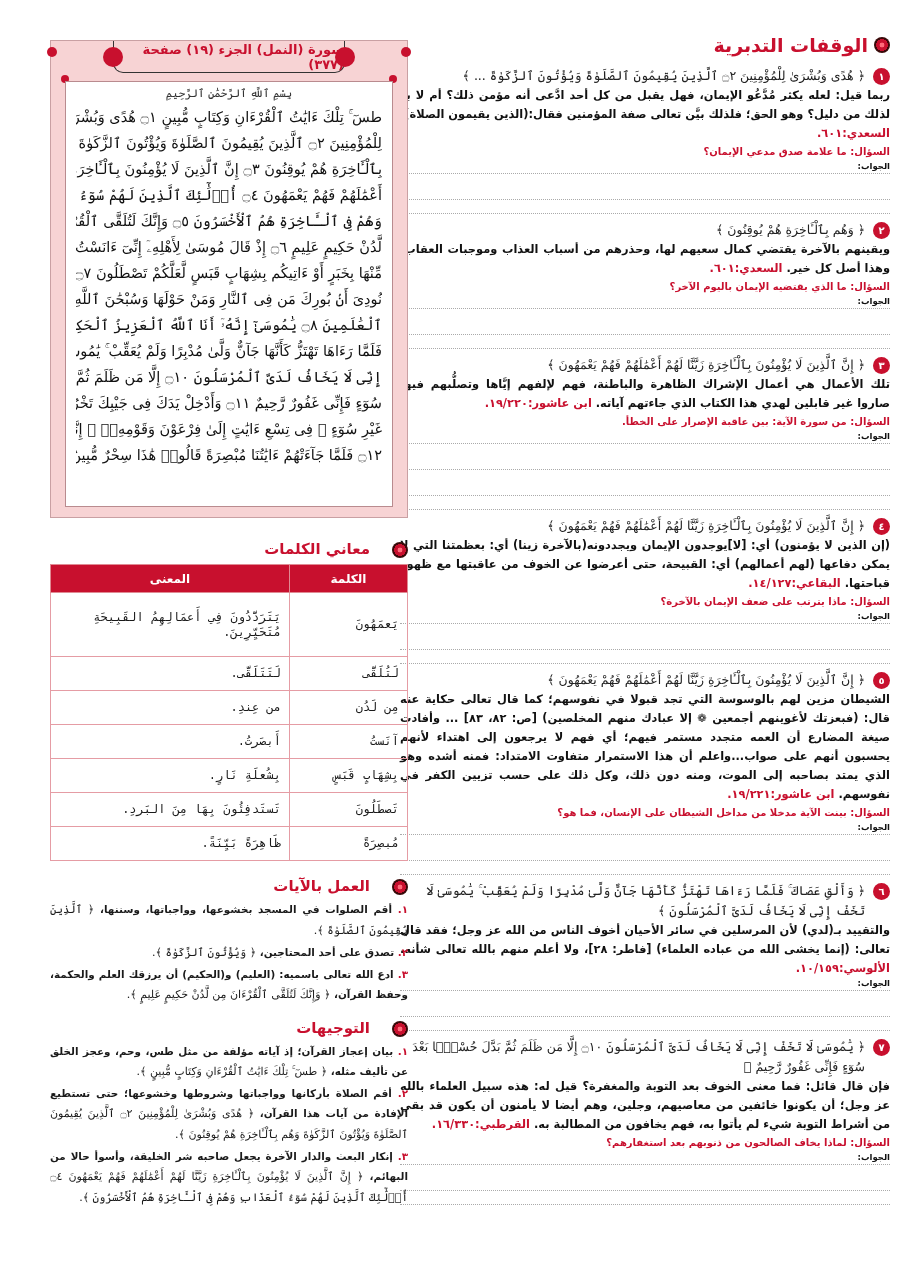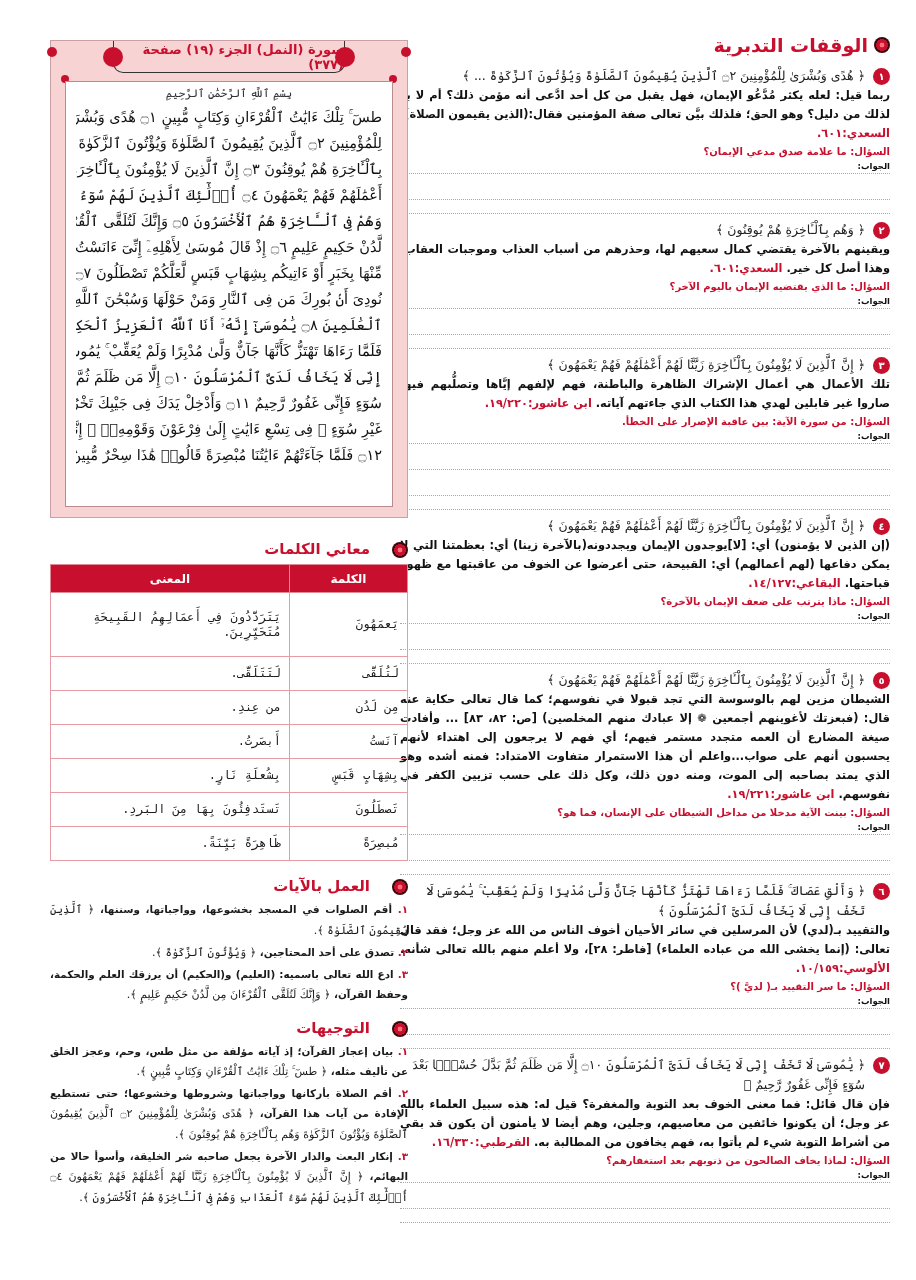--- a/index.html
+++ b/index.html
@@ -109,21 +109,20 @@
         <div class="answer-label">الجواب:</div>
         <div class="answer-line"></div>
         <div class="card-sep"></div>
       </div>
       <div class="card">
         <div class="card-head">
           <span class="num">٦</span>
           <div class="ayah">﴿ وَأَلْقِ عَصَاكَ ۚ فَلَمَّا رَءَاهَا تَهْتَزُّ كَأَنَّهَا جَآنٌّ وَلَّىٰ مُدْبِرًا وَلَمْ يُعَقِّبْ ۚ يَٰمُوسَىٰ لَا تَخَفْ إِنِّى لَا يَخَافُ لَدَىَّ ٱلْمُرْسَلُونَ ﴾</div>
         </div>
         <div class="tafsir"><span>والتقييد بـ(لدي) لأن المرسلين في سائر الأحيان أخوف الناس من الله عز وجل؛ فقد قال تعالى: (إنما يخشى الله من عباده العلماء) [فاطر: ٢٨]، ولا أعلم منهم بالله تعالى شأنه.</span> <span class="red">الألوسي:١٠/١٥٩.</span></div>
-        <div class="question">السؤال: ما سر التقييد بـ( لديَّ )؟</div>
         <div class="answer-label">الجواب:</div>
         <div class="answer-line"></div>
         <div class="card-sep"></div>
       </div>
       <div class="card">
         <div class="card-head">
           <span class="num">٧</span>
           <div class="ayah">﴿ يَٰمُوسَىٰ لَا تَخَفْ إِنِّى لَا يَخَافُ لَدَىَّ ٱلْمُرْسَلُونَ ۝١٠ إِلَّا مَن ظَلَمَ ثُمَّ بَدَّلَ حُسْنًۢا بَعْدَ سُوٓءٍ فَإِنِّى غَفُورٌ رَّحِيمٌ ﴾</div>
         </div>
         <div class="tafsir"><span>فإن قال قائل: فما معنى الخوف بعد التوبة والمغفرة؟ قيل له: هذه سبيل العلماء بالله عز وجل؛ أن يكونوا خائفين من معاصيهم، وجلين، وهم أيضا لا يأمنون أن يكون قد بقي من أشراط التوبة شيء لم يأتوا به، فهم يخافون من المطالبة به.</span> <span class="red">القرطبي:١٦/٣٣٠.</span></div>

